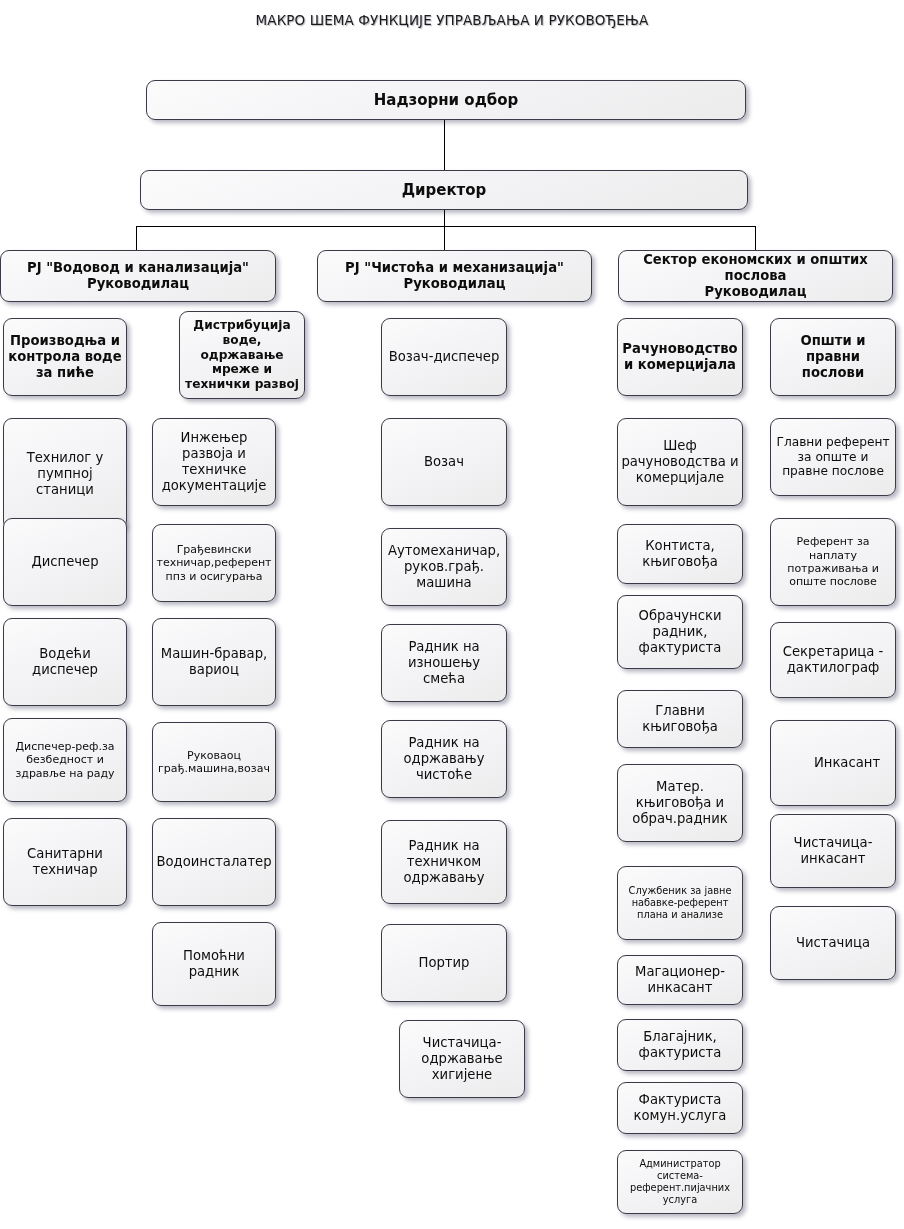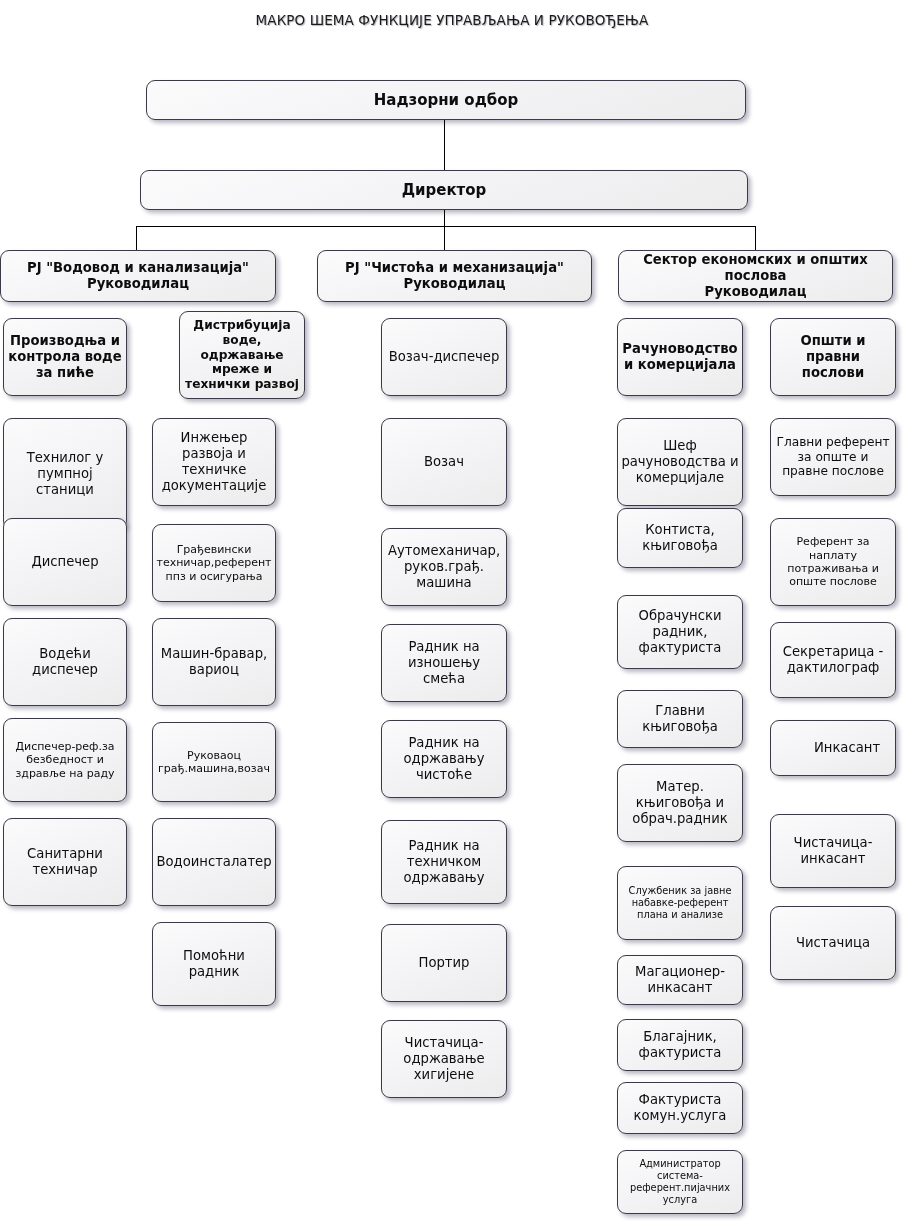--- a/index.html
+++ b/index.html
@@ -115,37 +115,37 @@
   <div class="node fs13" style="left:152px; top:818px; width:124px; height:88px;">Водоинсталатер</div>
   <div class="node fs13" style="left:152px; top:922px; width:124px; height:84px;">Помоћни радник</div>
 
   <div class="node fs13" style="left:381px; top:318px; width:126px; height:78px;">Возач-диспечер</div>
   <div class="node fs13" style="left:381px; top:418px; width:126px; height:88px;">Возач</div>
   <div class="node fs13" style="left:381px; top:528px; width:126px; height:78px;">Аутомеханичар, руков.грађ. машина</div>
   <div class="node fs13" style="left:381px; top:624px; width:126px; height:78px;">Радник на изношењу смећа</div>
   <div class="node fs13" style="left:381px; top:720px; width:126px; height:78px;">Радник на одржавању чистоће</div>
   <div class="node fs13" style="left:381px; top:820px; width:126px; height:84px;">Радник на техничком одржавању</div>
   <div class="node fs13" style="left:381px; top:924px; width:126px; height:78px;">Портир</div>
-  <div class="node fs13" style="left:381px; top:1020px; width:126px; height:78px;">Чистачица-одржавање хигијене</div>
+  <div class="node fs13" style="left:399px; top:1020px; width:126px; height:78px;">Чистачица-одржавање хигијене</div>
 
   <div class="node bold fs13" style="left:617px; top:318px; width:126px; height:78px;">Рачуноводство и комерцијала</div>
 
   <div class="node fs13" style="left:617px; top:418px; width:126px; height:88px;">Шеф рачуноводства и комерцијале</div>
-  <div class="node fs13" style="left:617px; top:508px; width:126px; height:60px;">Контиста, књиговођа</div>
+  <div class="node fs13" style="left:617px; top:524px; width:126px; height:60px;">Контиста, књиговођа</div>
   <div class="node fs13" style="left:617px; top:595px; width:126px; height:74px;">Обрачунски радник, фактуриста</div>
   <div class="node fs13" style="left:617px; top:690px; width:126px; height:58px;">Главни књиговођа</div>
   <div class="node fs13" style="left:617px; top:764px; width:126px; height:78px;">Матер. књиговођа и обрач.радник</div>
   <div class="node fs10" style="left:617px; top:866px; width:126px; height:74px;">Службеник за јавне набавке-референт плана и анализе</div>
   <div class="node fs13" style="left:617px; top:955px; width:126px; height:50px;">Магационер-инкасант</div>
   <div class="node fs13" style="left:617px; top:1019px; width:126px; height:52px;">Благајник, фактуриста</div>
   <div class="node fs13" style="left:617px; top:1082px; width:126px; height:52px;">Фактуриста комун.услуга</div>
   <div class="node fs10" style="left:617px; top:1150px; width:126px; height:64px;">Администратор система-референт.пијачних услуга</div>
 
   <div class="node bold fs13" style="left:770px; top:318px; width:126px; height:78px;">Општи и правни послови</div>
 
   <div class="node fs12" style="left:770px; top:418px; width:126px; height:78px;">Главни референт за опште и правне послове</div>
   <div class="node fs11" style="left:770px; top:518px; width:126px; height:88px;">Референт за наплату потраживања и опште послове</div>
   <div class="node fs13" style="left:770px; top:622px; width:126px; height:76px;">Секретарица - дактилограф</div>
-  <div class="node fs13" style="left:770px; top:720px; width:126px; height:56px;padding-left:31px;">Инкасант</div>
+  <div class="node fs13" style="left:770px; top:720px; width:126px; height:86px;padding-left:31px;">Инкасант</div>
   <div class="node fs13" style="left:770px; top:814px; width:126px; height:74px;">Чистачица-инкасант</div>
   <div class="node fs13" style="left:770px; top:906px; width:126px; height:74px;">Чистачица</div>
 
 </div>
 
 </body></html>

